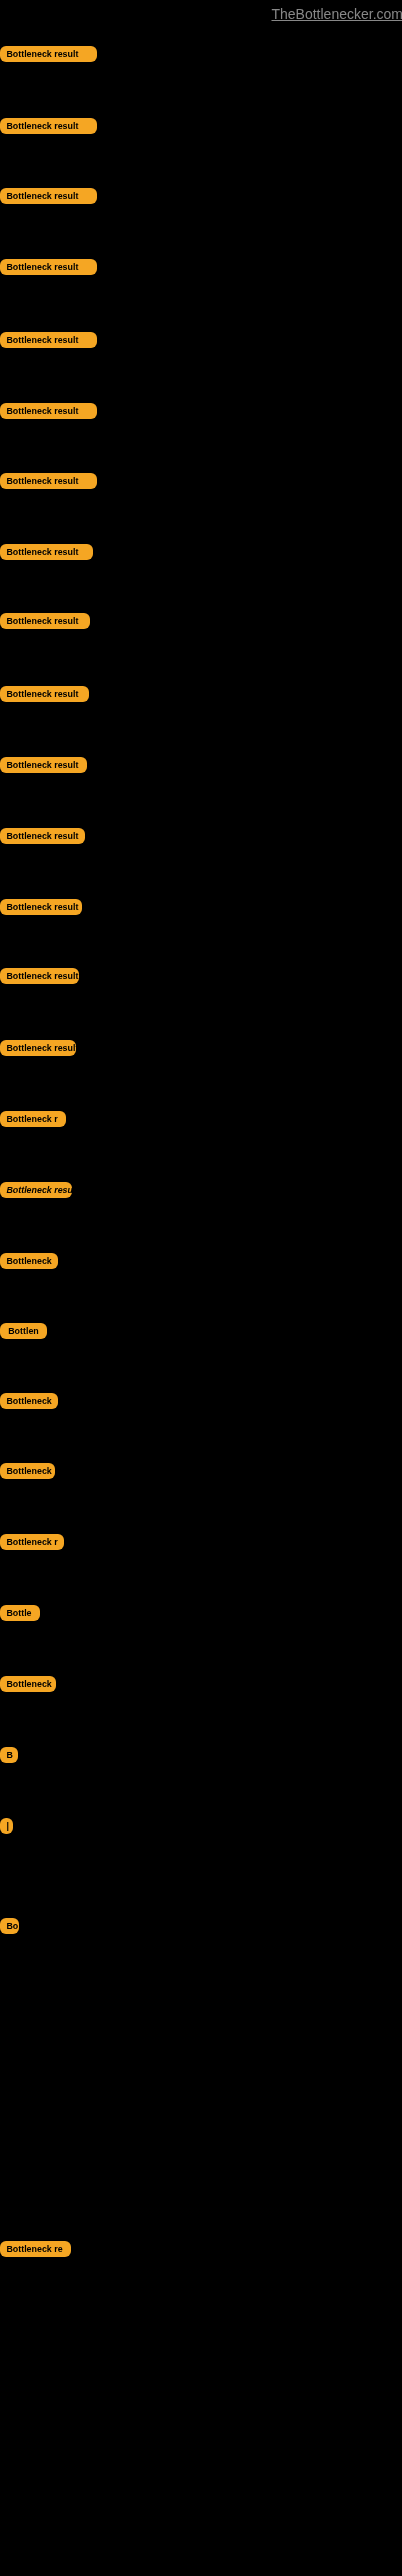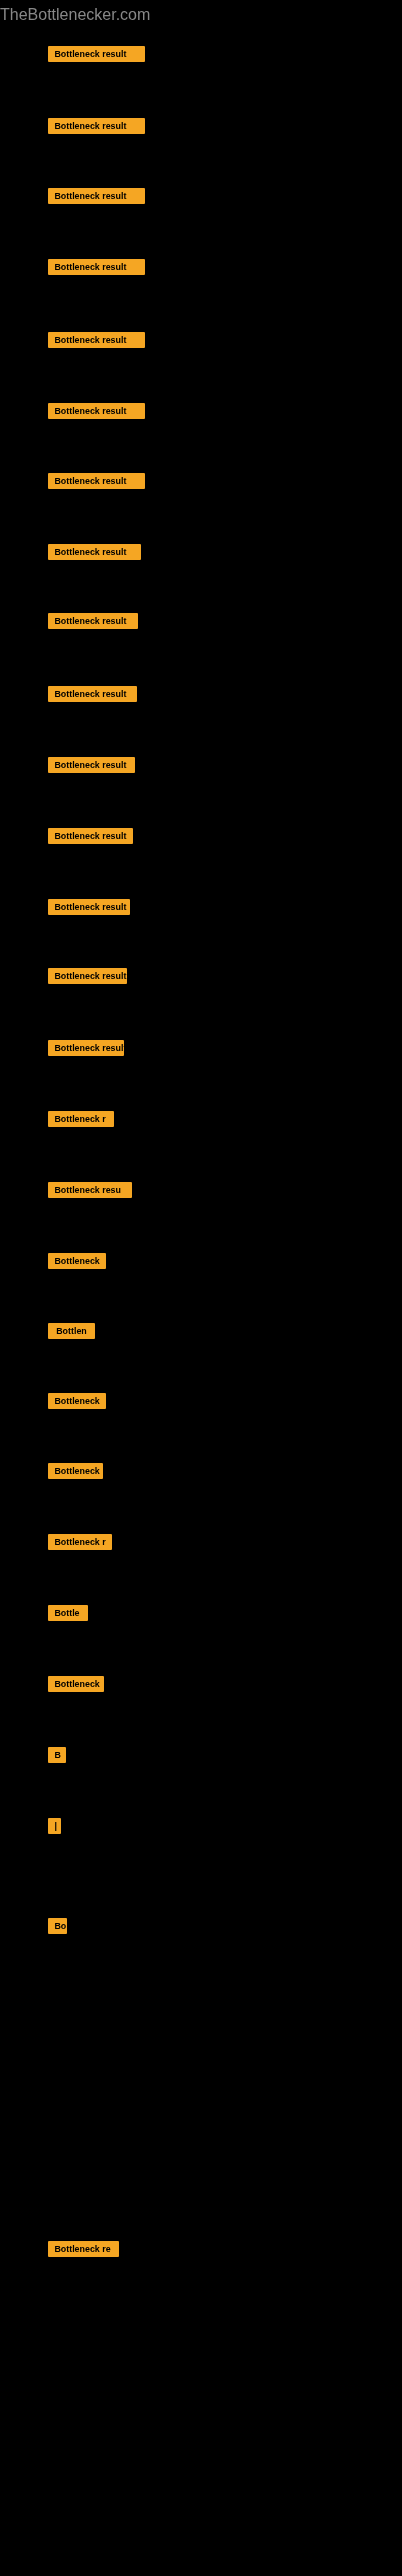--- a/index.html
+++ b/index.html
@@ -10,42 +10,42 @@
 
     body {
       width: 403px;
       min-height: 2576px;
       background-color: #000000;
       font-family: Arial, sans-serif;
       position: relative;
     }
 
     .site-title {
-      text-align: left;
+      text-align: right;
       color: #888888;
-      font-size: 16px;
+      font-size: 14px;
       padding: 6.4px 0 9.7px 0;
+      text-decoration: underline;
     }
 
     .bottleneck-item {
       position: absolute;
       left: 0;
     }
 
     .bottleneck-badge {
       background-color: #f5a623;
       color: #000;
       font-size: 8.9px;
       font-weight: bold;
       padding: 3.2px 6.4px;
       display: inline-block;
-      border-radius: 1px;
+      border-radius: 6px;
       white-space: nowrap;
       overflow: hidden;
-      margin-left: 48px;
     }
   </style>
 </head>
 <body>
 
 <div class="site-title">TheBottlenecker.com</div>
 
 <div class="bottleneck-item" style="top: 46px;"><span class="bottleneck-badge" style="width: 97px;">Bottleneck result</span></div>
 <div class="bottleneck-item" style="top: 118px;"><span class="bottleneck-badge" style="width: 97px;">Bottleneck result</span></div>
 <div class="bottleneck-item" style="top: 188px;"><span class="bottleneck-badge" style="width: 97px;">Bottleneck result</span></div>
@@ -55,21 +55,21 @@
 <div class="bottleneck-item" style="top: 473px;"><span class="bottleneck-badge" style="width: 97px;">Bottleneck result</span></div>
 <div class="bottleneck-item" style="top: 544px;"><span class="bottleneck-badge" style="width: 93px;">Bottleneck result</span></div>
 <div class="bottleneck-item" style="top: 613px;"><span class="bottleneck-badge" style="width: 90px;">Bottleneck result</span></div>
 <div class="bottleneck-item" style="top: 686px;"><span class="bottleneck-badge" style="width: 89px;">Bottleneck result</span></div>
 <div class="bottleneck-item" style="top: 757px;"><span class="bottleneck-badge" style="width: 87px;">Bottleneck result</span></div>
 <div class="bottleneck-item" style="top: 828px;"><span class="bottleneck-badge" style="width: 85px;">Bottleneck result</span></div>
 <div class="bottleneck-item" style="top: 899px;"><span class="bottleneck-badge" style="width: 82px;">Bottleneck result</span></div>
 <div class="bottleneck-item" style="top: 968px;"><span class="bottleneck-badge" style="width: 79px;">Bottleneck result</span></div>
 <div class="bottleneck-item" style="top: 1040px;"><span class="bottleneck-badge" style="width: 76px;">Bottleneck result</span></div>
 <div class="bottleneck-item" style="top: 1111px;"><span class="bottleneck-badge" style="width: 66px;">Bottleneck r</span></div>
-<div class="bottleneck-item" style="top: 1182px;"><span class="bottleneck-badge" style="width: 84px;">Bottleneck resu</span></div>
+<div class="bottleneck-item" style="top: 1182px;"><span class="bottleneck-badge" style="width: 72px; font-style: italic;">Bottleneck resu</span></div>
 <div class="bottleneck-item" style="top: 1253px;"><span class="bottleneck-badge" style="width: 58px;">Bottleneck</span></div>
 <div class="bottleneck-item" style="top: 1323px; text-align: center;"><span class="bottleneck-badge" style="width: 47px;">Bottlen</span></div>
 <div class="bottleneck-item" style="top: 1393px;"><span class="bottleneck-badge" style="width: 58px;">Bottleneck</span></div>
 <div class="bottleneck-item" style="top: 1463px;"><span class="bottleneck-badge" style="width: 55px;">Bottleneck</span></div>
 <div class="bottleneck-item" style="top: 1534px;"><span class="bottleneck-badge" style="width: 64px;">Bottleneck r</span></div>
 <div class="bottleneck-item" style="top: 1605px;"><span class="bottleneck-badge" style="width: 40px;">Bottle</span></div>
 <div class="bottleneck-item" style="top: 1676px;"><span class="bottleneck-badge" style="width: 56px;">Bottleneck</span></div>
 <div class="bottleneck-item" style="top: 1747px;"><span class="bottleneck-badge" style="width: 17.7px;">B</span></div>
 <div class="bottleneck-item" style="top: 1818px;"><span class="bottleneck-badge" style="width: 8px;">|</span></div>
 <div class="bottleneck-item" style="top: 1918px;"><span class="bottleneck-badge" style="width: 19.3px;">Bo</span></div>

